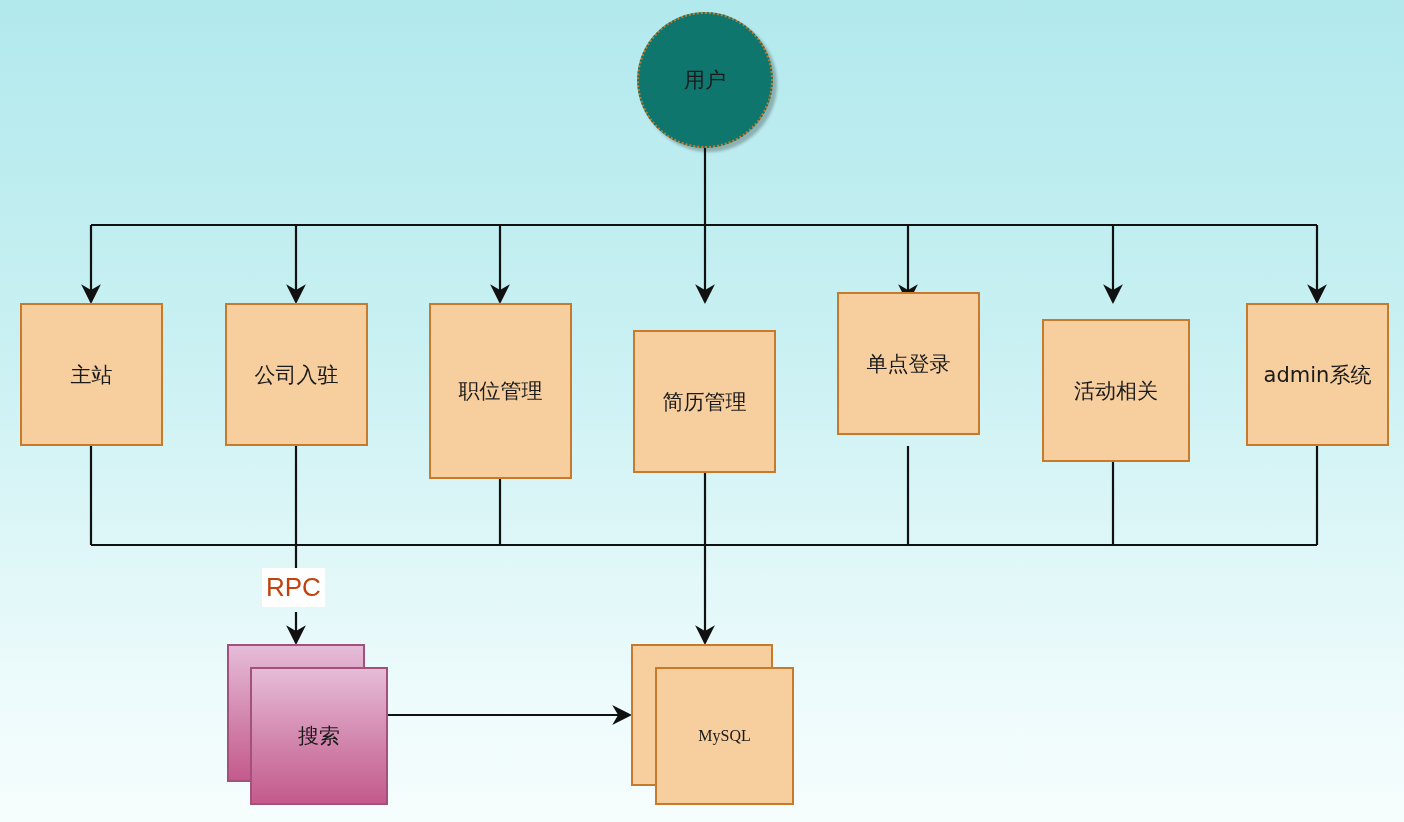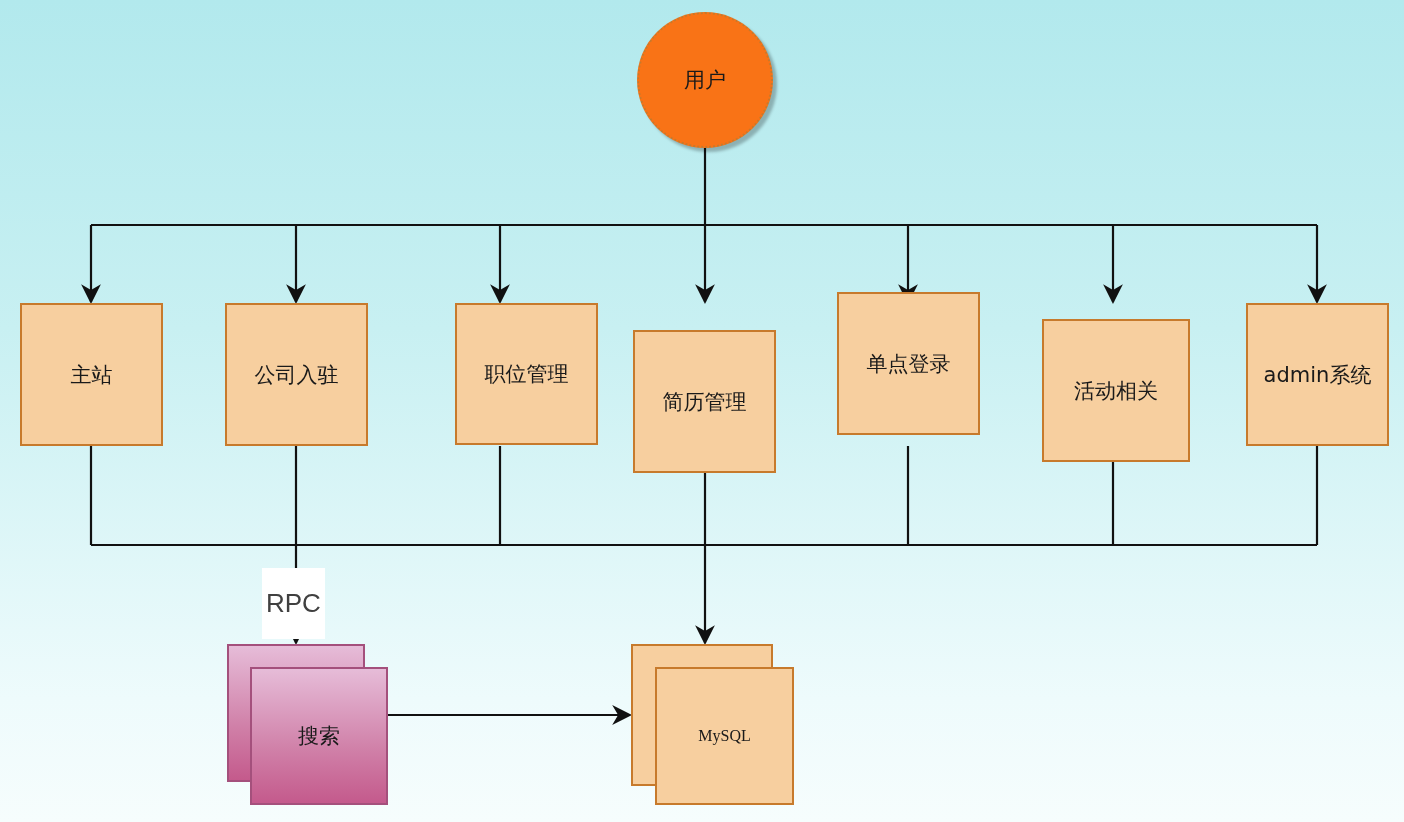--- a/index.html
+++ b/index.html
@@ -11,27 +11,27 @@
   }
   svg { position: absolute; left: 0; top: 0; }
   .node {
     position: absolute; box-sizing: border-box;
     display: flex; align-items: center; justify-content: center;
     font-size: 21px; color: #1a1a1a;
   }
   .orange { background: #f7cf9f; border: 2px solid #c77a2c; }
   .pink { background: linear-gradient(to bottom, #e6bcd8 0%, #d080a8 60%, #c45a8c 100%); border: 2px solid #a4507c; align-items: center; }
   .user {
-    border-radius: 50%; background: #f97316;
+    border-radius: 50%; background: #0f766e;
     border: 2px dotted #c77a2c;
     box-shadow: 4px 4px 3px rgba(0,0,0,0.25);
   }
   .label-rpc {
-    position: absolute; background: #ffffff; font-size: 26px; color: #404040;
-    padding: 20px 4px; font-family: "Liberation Sans", sans-serif;
+    position: absolute; background: #ffffff; font-size: 26px; color: #c2410c;
+    padding: 4px 4px; font-family: "Liberation Sans", sans-serif;
   }
 </style>
 </head>
 <body>
 
 <svg width="1404" height="822">
   <defs>
     <marker id="arr" viewBox="0 0 10 10" refX="9" refY="5" markerWidth="9" markerHeight="9" orient="auto">
       <path d="M0,0 L10,5 L0,10 L3,5 z" fill="#111"></path>
     </marker>
@@ -68,21 +68,21 @@
 <div class="node user" style="left:637px; top:12px; width:136px; height:136px;">
   <span>用户</span>
 </div>
 
 <div class="node orange" style="left:20px; top:303px; width:143px; height:143px;">
   <span>主站</span>
   </div>
 <div class="node orange" style="left:225px; top:303px; width:143px; height:143px;">
   <span>公司入驻</span>
   </div>
-<div class="node orange" style="left:455px; top:303px; width:143px; height:142px;">
+<div class="node orange" style="left:429px; top:303px; width:143px; height:176px;">
   <span>职位管理</span>
   </div>
 <div class="node orange" style="left:633px; top:303px; width:143px; height:143px;margin-top:27px;">
   <span>简历管理</span>
   </div>
 <div class="node orange" style="left:837px; top:292px; width:143px; height:143px;">
   <span>单点登录</span>
   </div>
 <div class="node orange" style="left:1042px; top:303px; width:148px; height:143px;margin-top:16px;">
   <span>活动相关</span>

